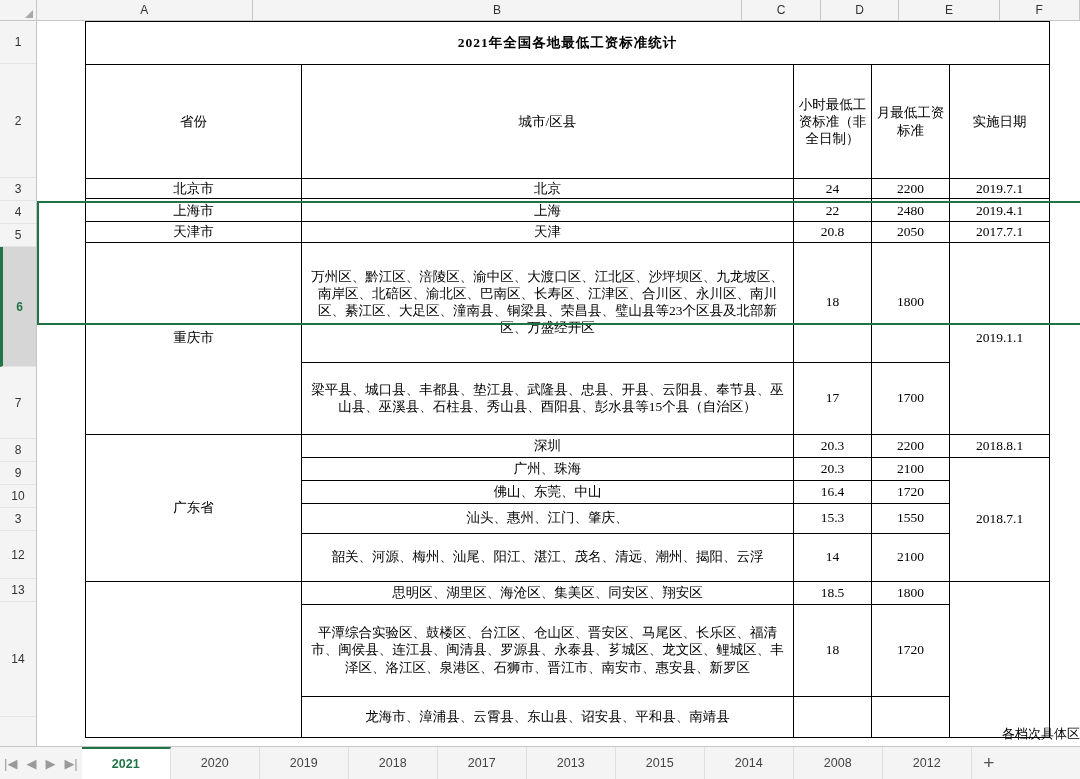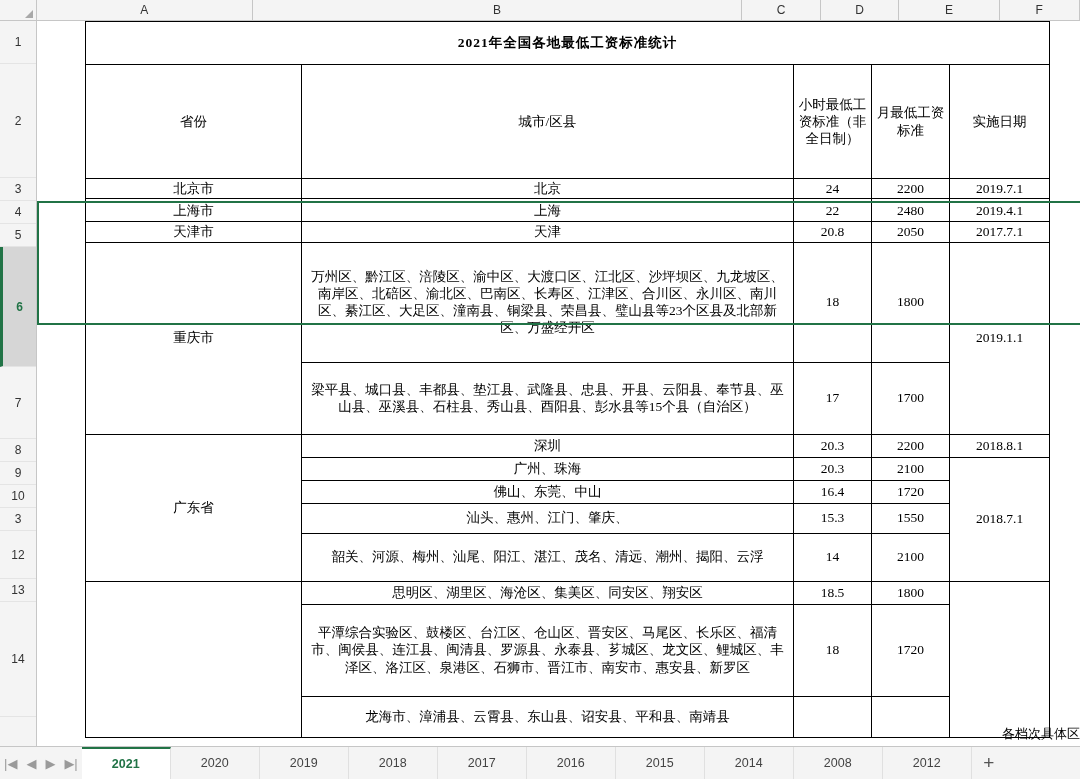--- a/index.html
+++ b/index.html
@@ -221,21 +221,21 @@
       <span>|◀</span>
       <span>◀</span>
       <span>▶</span>
       <span>▶|</span>
     </div>
     <div class="tab active">2021</div>
     <div class="tab">2020</div>
     <div class="tab">2019</div>
     <div class="tab">2018</div>
     <div class="tab">2017</div>
-    <div class="tab">2016</div>
+    <div class="tab">2013</div>
     <div class="tab">2015</div>
     <div class="tab">2014</div>
     <div class="tab">2008</div>
     <div class="tab">2012</div>
     <div class="addtab">+</div>
   </div>
 
 </div>
 
 </body></html>

